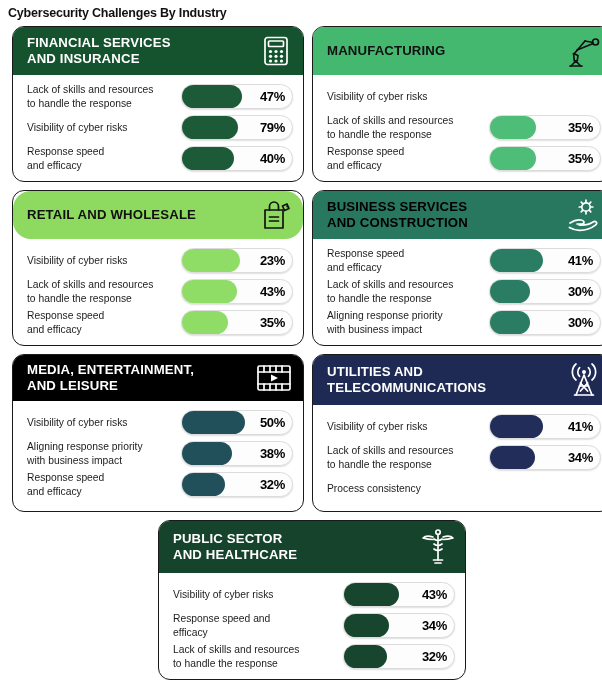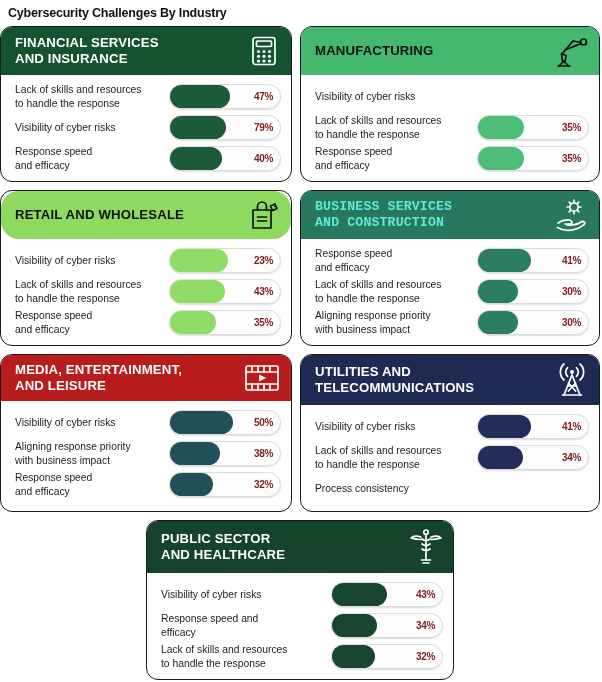--- a/index.html
+++ b/index.html
@@ -14,21 +14,21 @@
     font-weight: bold;
     color: #111111;
     letter-spacing: -0.2px;
     padding: 6px 0 6px 8px;
   }
   #grid {
     display: grid;
     grid-template-columns: 292px 300px;
     column-gap: 8px;
     row-gap: 8px;
-    padding: 0 4px 0 0;
+    padding: 0 4px 0 12px;
   }
   .panel {
     border: 1.6px solid #1a1a1a;
     border-radius: 12px;
     background: #ffffff;
     overflow: hidden;
     display: flex;
     flex-direction: column;
   }
   .panel-header {
@@ -76,23 +76,23 @@
     align-items: center;
   }
   .meter-fill {
     position: absolute;
     left: 0; top: 0; bottom: 0;
     border-radius: 13px;
   }
   .meter-value {
     position: absolute;
     right: 7px;
-    font-size: 10px;
+    font-size: 13px;
     font-weight: bold;
-    color: #7f1d1d;
+    color: #000000;
     letter-spacing: -0.3px;
   }
   #panel-public {
     grid-column: 1 / span 2;
     justify-self: center;
     width: 308px;
   }
 </style>
 </head>
 <body>
@@ -217,21 +217,21 @@
 and efficacy</div>
           <div class="meter">
             <div class="meter-fill" style="background: rgb(143, 220, 102); width: 46.05px;"></div>
             <div class="meter-value">35%</div>
           </div>
         </div>
       </div>
     </div>
     <div class="panel">
       <div class="panel-header" style="background: rgb(40, 119, 95);">
-        <div class="panel-title" style="color: #5eead4; font-family: Liberation Mono, monospace;">BUSINESS SERVICES
+        <div class="panel-title" style="color: #000000;">BUSINESS SERVICES
 AND CONSTRUCTION</div>
         <span class="panel-icon">
           <svg width="36" height="34" viewBox="0 0 36 34">
             <circle cx="21" cy="9" r="4.2" fill="none" stroke="#ffffff" stroke-width="1.7" stroke-linecap="round" stroke-linejoin="round"></circle>
             <path d="M21 2.2 v2 M21 13.8 v2 M14.2 9 h2 M25.8 9 h2 M16.2 4.2 l1.4 1.4 M24.4 12.4 l1.4 1.4 M25.8 4.2 l-1.4 1.4 M17.6 12.4 l-1.4 1.4" fill="none" stroke="#ffffff" stroke-width="1.7" stroke-linecap="round" stroke-linejoin="round"></path>
             <path d="M5 25 q6-4 11-3 q3 .6 3 2.4 q0 1.6-2.6 1.6 H12" fill="none" stroke="#ffffff" stroke-width="1.7" stroke-linecap="round" stroke-linejoin="round"></path>
             <path d="M14 27 q9 .5 14-3 q2-1.4 3.4.2 q1 1.4-1 3 q-7 5.4-16 5.2 q-5-0.2-10-3" fill="none" stroke="#ffffff" stroke-width="1.7" stroke-linecap="round" stroke-linejoin="round"></path>
           </svg>
         </span>
       </div>
@@ -256,21 +256,21 @@
           <div class="row-label">Aligning response priority
 with business impact</div>
           <div class="meter">
             <div class="meter-fill" style="background: rgb(42, 125, 99); width: 40.3px;"></div>
             <div class="meter-value">30%</div>
           </div>
         </div>
       </div>
     </div>
     <div class="panel">
-      <div class="panel-header" style="background: #b91c1c;">
+      <div class="panel-header" style="background: #000000;">
         <div class="panel-title" style="color: rgb(255, 255, 255);">MEDIA, ENTERTAINMENT,
 AND LEISURE</div>
         <span class="panel-icon">
           <svg width="38" height="32" viewBox="0 0 38 32">
             <rect x="3" y="4" width="32" height="24" rx="1.5" fill="none" stroke="#ffffff" stroke-width="1.7" stroke-linecap="round" stroke-linejoin="round"></rect>
             <path d="M3 10 H35 M3 22 H35" fill="none" stroke="#ffffff" stroke-width="1.7" stroke-linecap="round" stroke-linejoin="round"></path>
             <path d="M9 4 V10 M15 4 V10 M21 4 V10 M27 4 V10 M9 22 V28 M15 22 V28 M21 22 V28 M27 22 V28" fill="none" stroke="#ffffff" stroke-width="1.7" stroke-linecap="round" stroke-linejoin="round"></path>
             <path d="M16 12.5 L23 16 L16 19.5 Z" fill="#ffffff"></path>
           </svg>
         </span>

